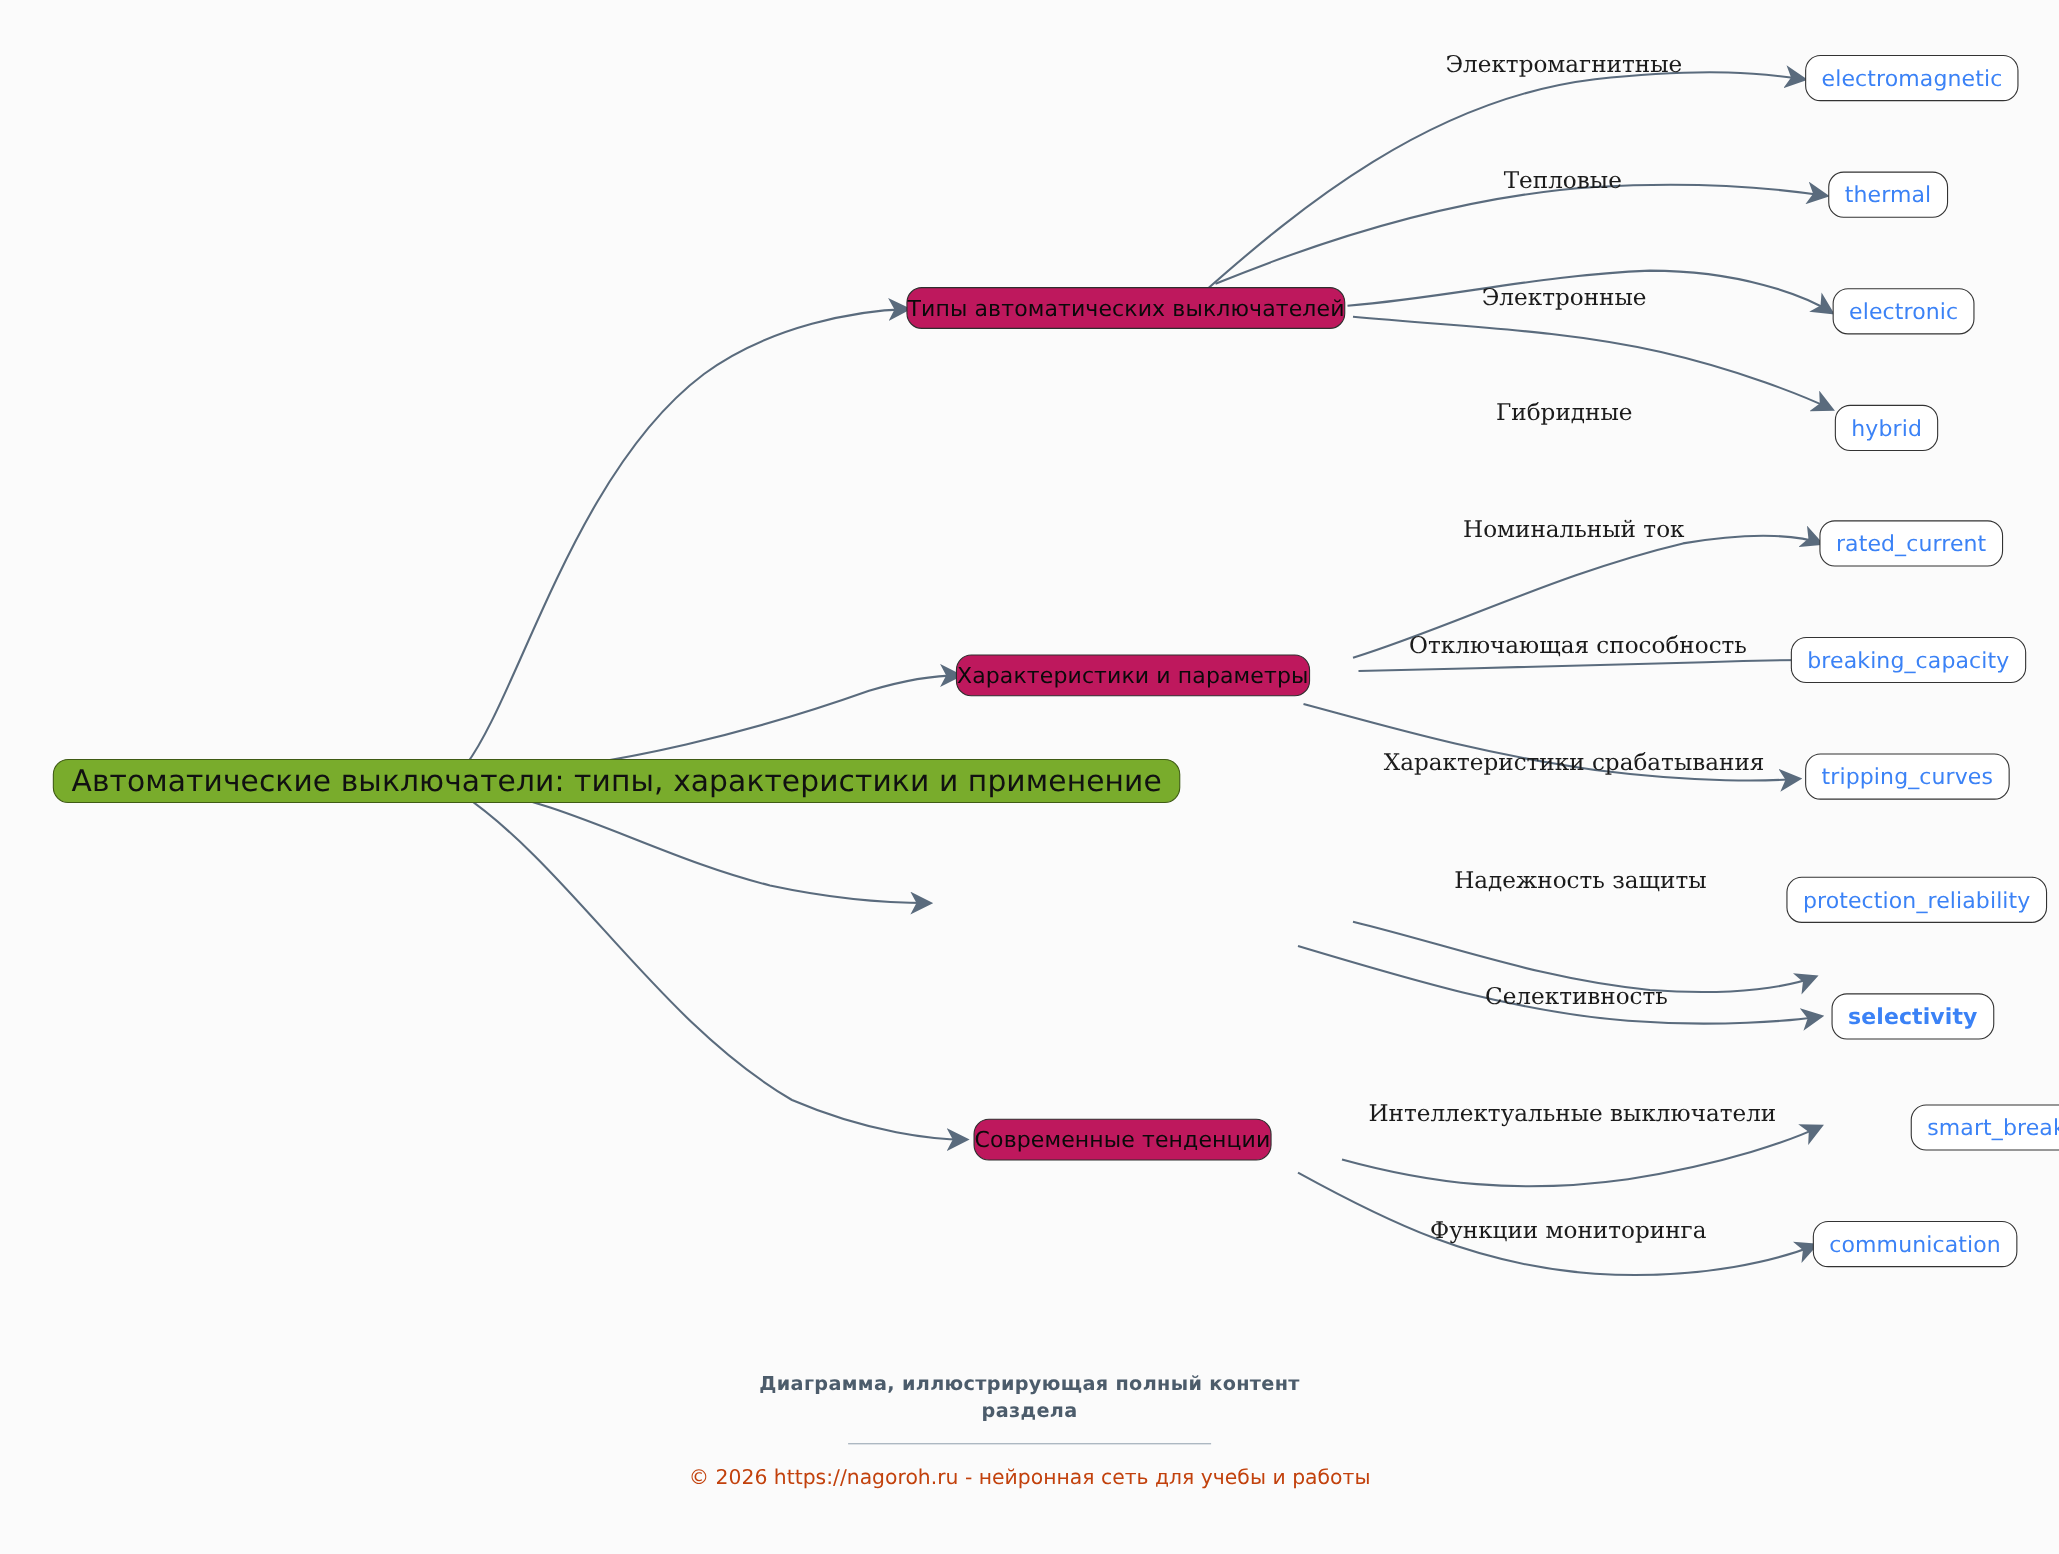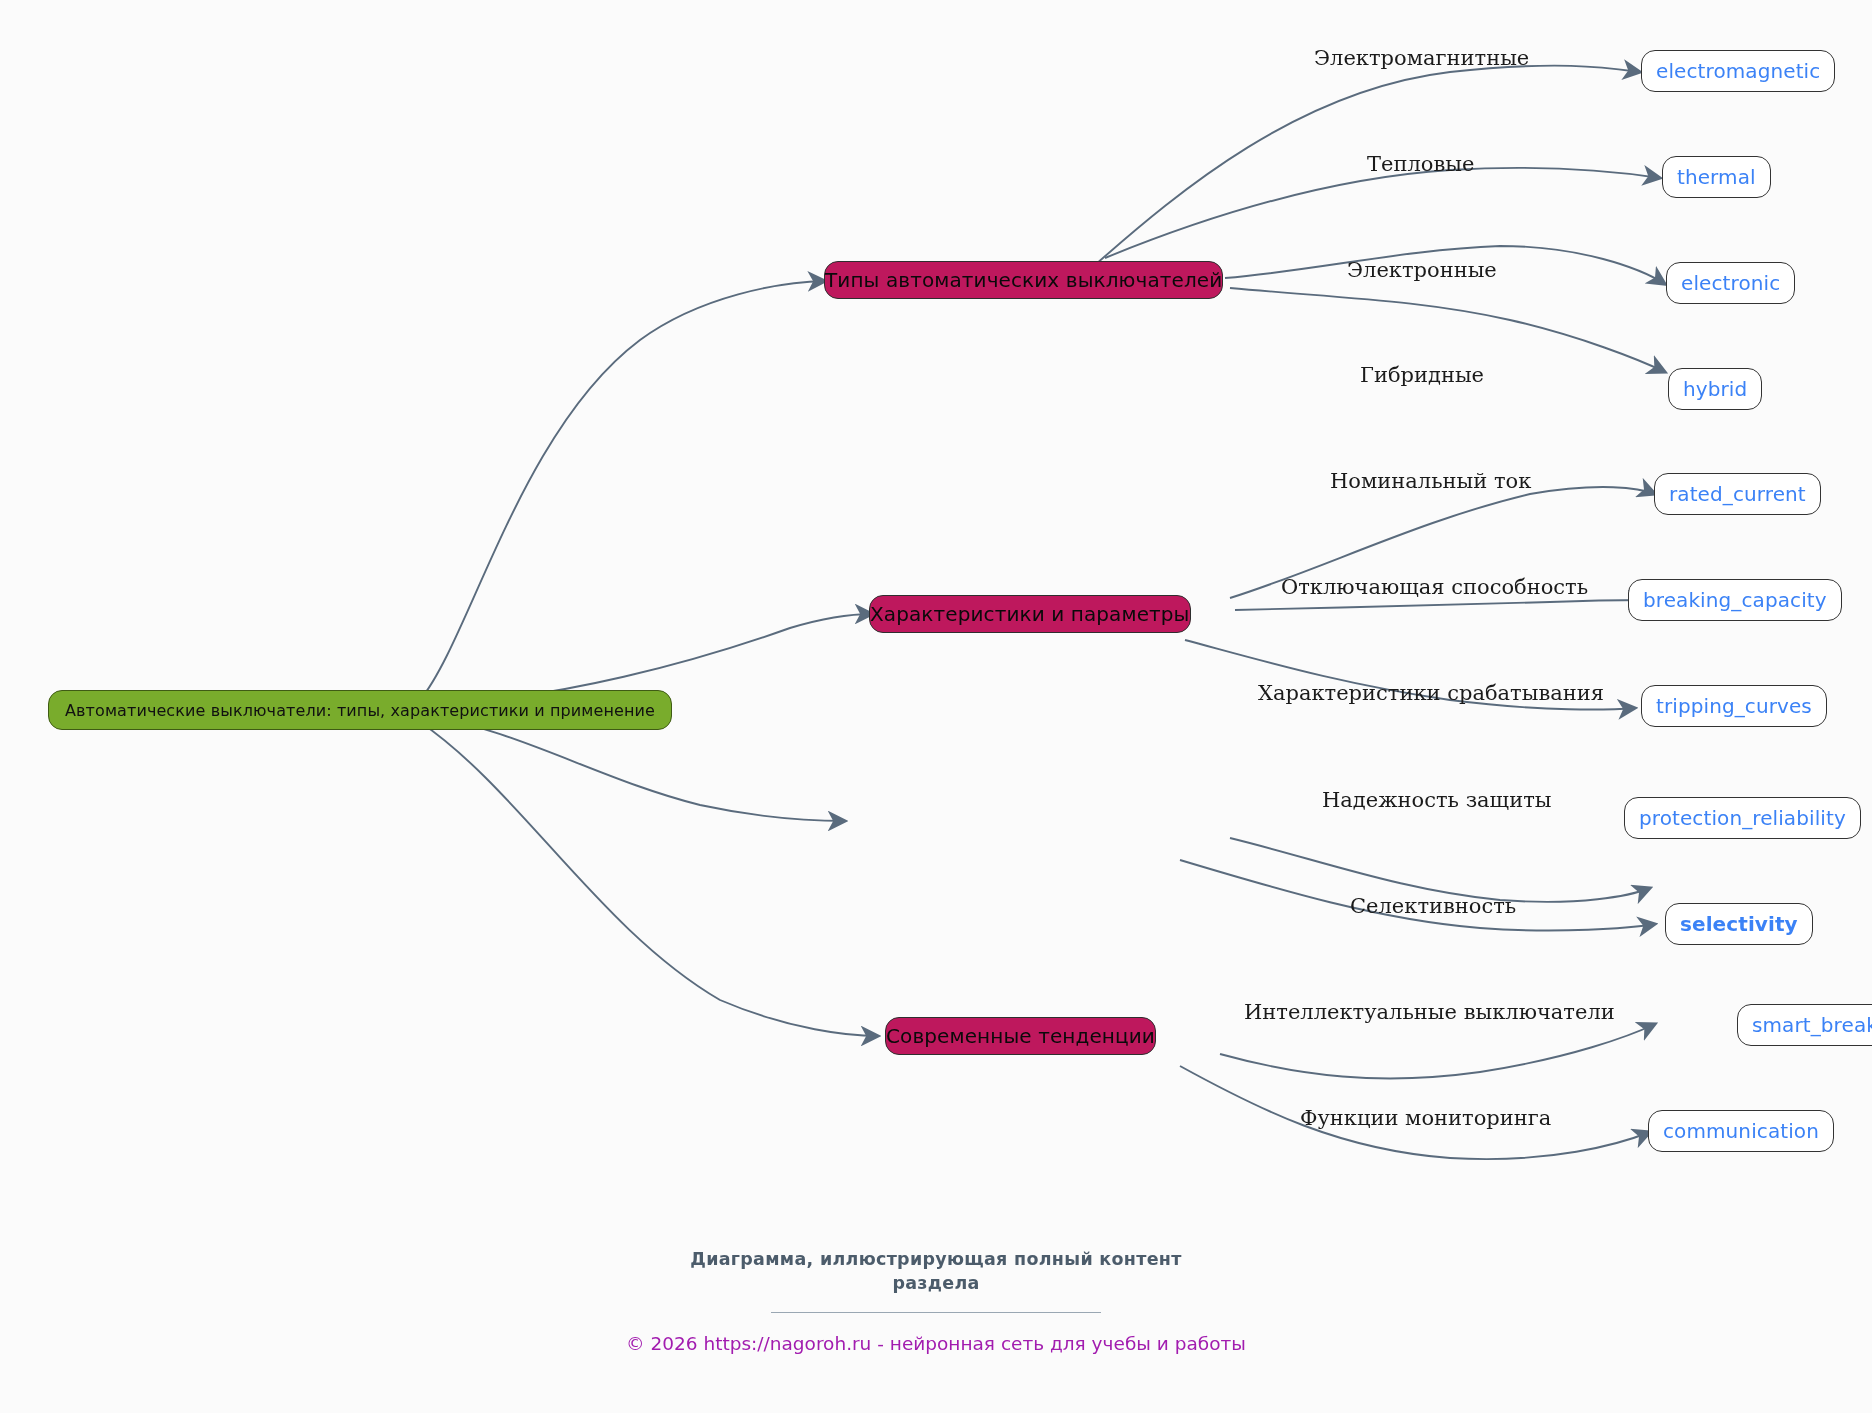--- a/index.html
+++ b/index.html
@@ -35,21 +35,21 @@
     justify-content: center;
     white-space: nowrap;
     font-family: "DejaVu Sans", "Liberation Sans", sans-serif;
     letter-spacing: 0.1px;
   }
   .node-root {
     background: #79ac2c;
     border: 1.6px solid #3f5b14;
     border-radius: 14px;
     color: #111111;
-    font-size: 16px;
+    font-size: 27px;
     padding: 0 16px;
     height: 40px;
   }
   .node-branch {
     background: #be185d;
     border: 1.6px solid #2e2e2e;
     border-radius: 14px;
     color: #0a0a0a;
     font-size: 20px;
     padding: 0 0;
@@ -92,21 +92,21 @@
     position: absolute;
     top: 1312px;
     left: 771px;
     width: 330px;
     border-top: 1.5px solid #9aa7b3;
   }
   .footer-credit {
     top: 1333px;
     font-family: "DejaVu Sans", "Liberation Sans", sans-serif;
     font-size: 18.5px;
-    color: #a21caf;
+    color: #c2410c;
   }
 </style>
 </head>
 <body>
 
 <div id="canvas">
 
   <svg class="edges" viewBox="0 0 1872 1413" xmlns="http://www.w3.org/2000/svg">
     <defs>
       <marker id="arrow" viewBox="0 0 12 12" refX="10" refY="6" markerWidth="11" markerHeight="11" orient="auto-start-reverse">

